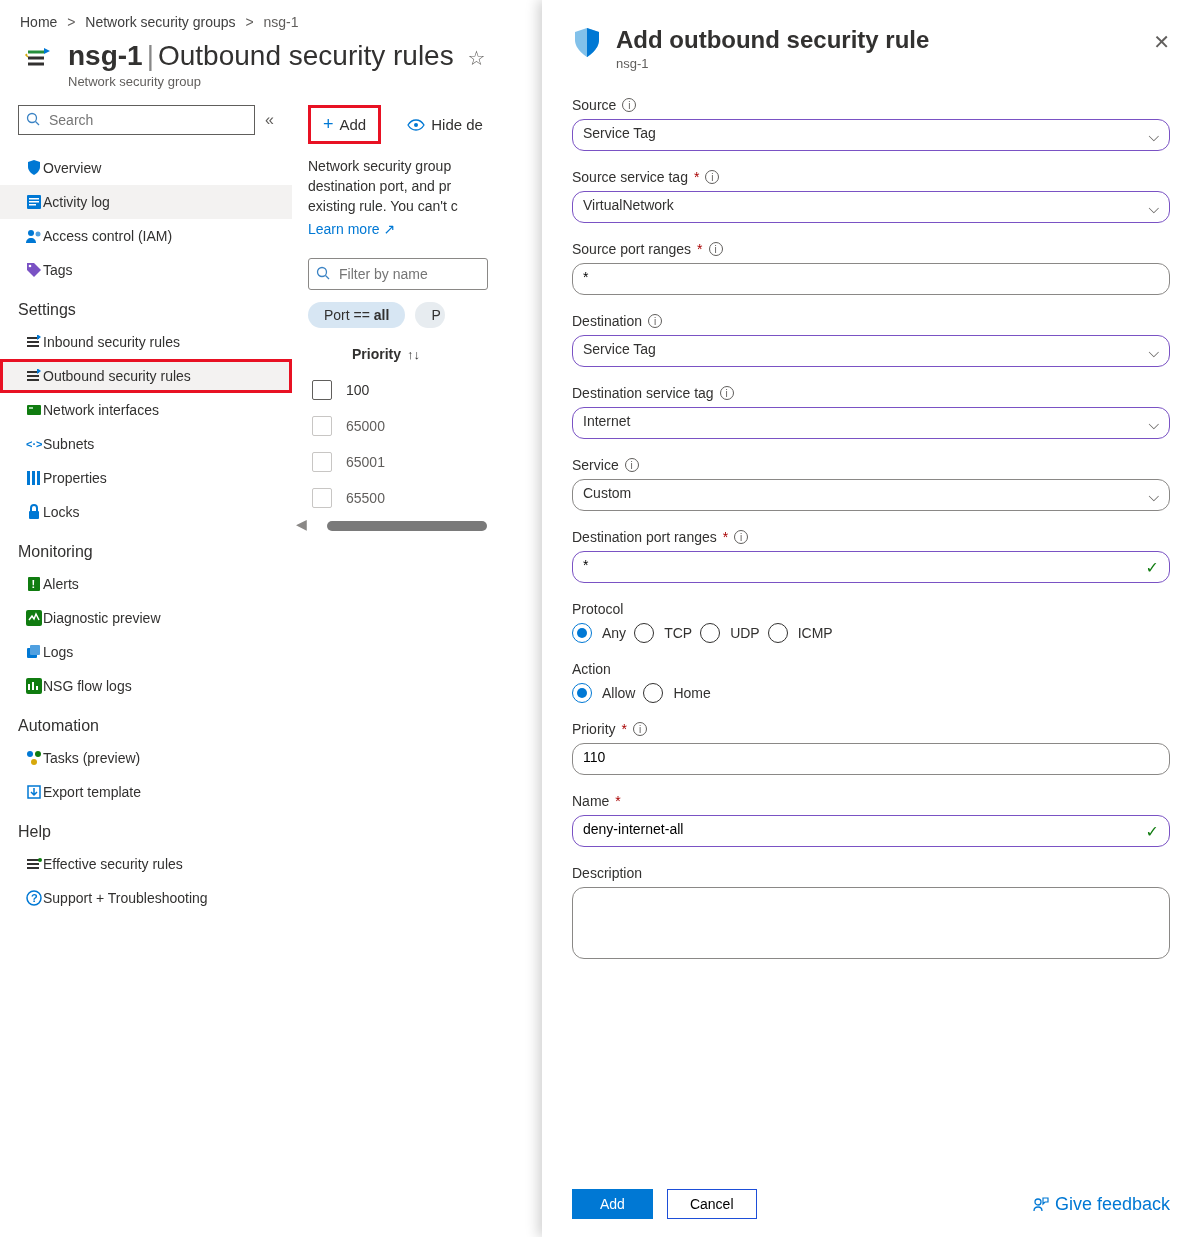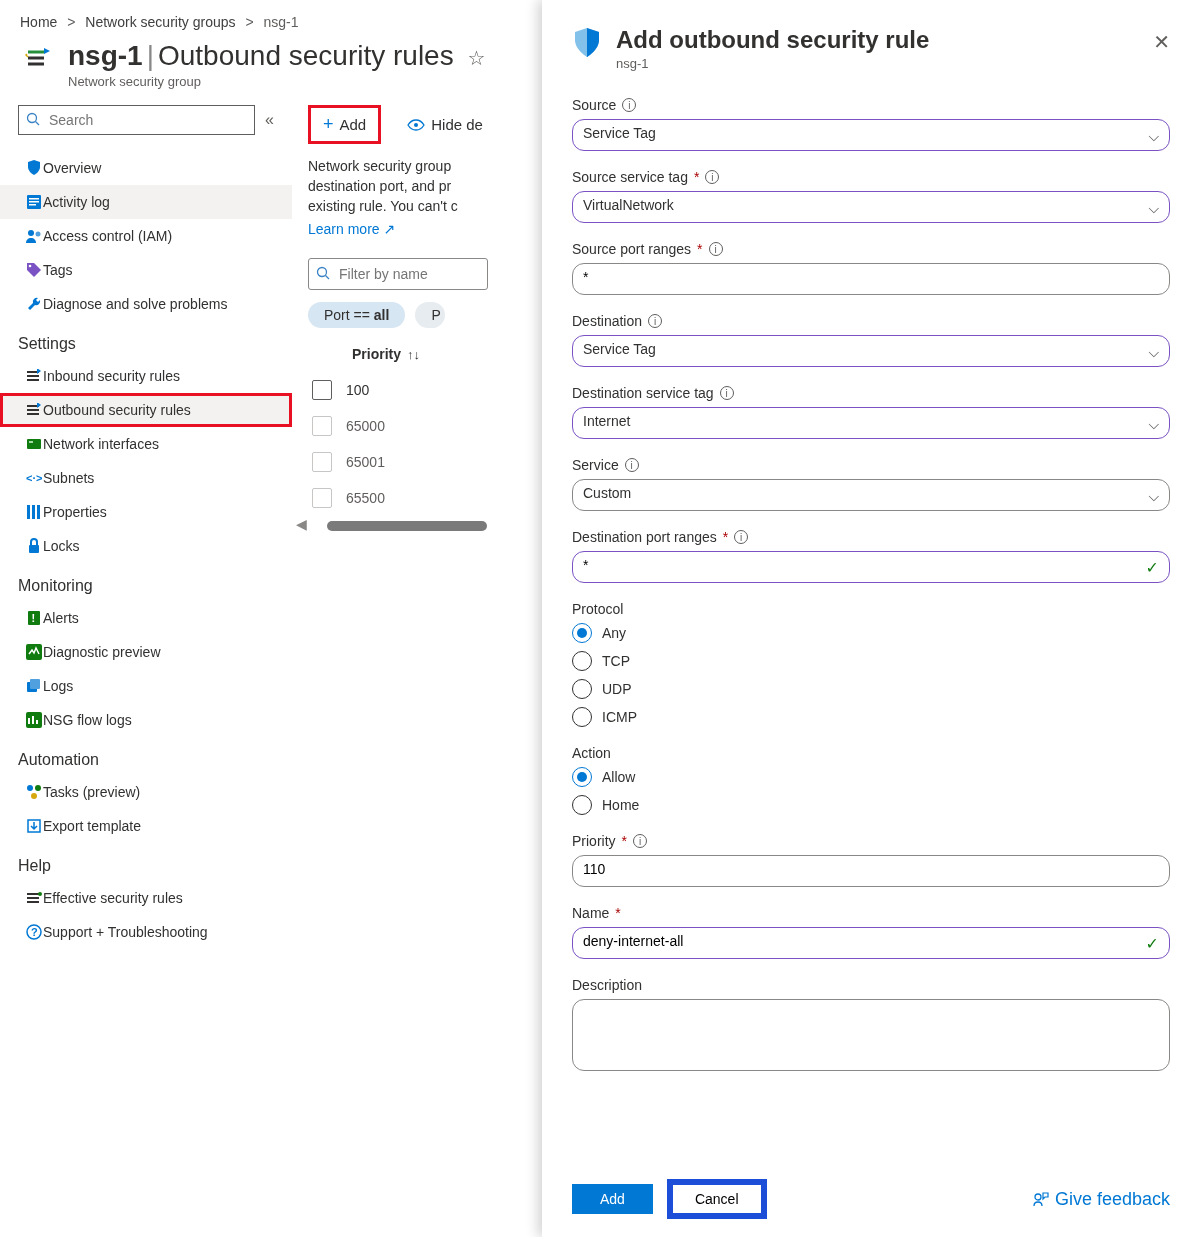--- a/index.html
+++ b/index.html
@@ -83,29 +83,29 @@
   .flabel { font-size:14px; margin-bottom:6px; display:flex; align-items:center; gap:6px; }
   .req { color:#a80000; }
   .info-icon { width:14px; height:14px; border:1px solid #605e5c; border-radius:50%; font-size:10px; display:inline-flex; align-items:center; justify-content:center; color:#605e5c; }
   .select, .text-input { width:100%; min-height:32px; border:1px solid #8a8886; border-radius:12px; padding:5px 34px 5px 10px; font-size:14px; position:relative; background:#fff; }
   .select.purple, .text-input.purple { border-color:#7a52c4; }
   .select .chev { position:absolute; right:10px; top:8px; color:#605e5c; }
   .text-input input { border:none; outline:none; width:100%; font-size:14px; background:transparent; }
   .valid-check { position:absolute; right:10px; top:6px; color:#107c10; font-size:16px; }
   textarea.text-input { height:72px; resize:none; padding:8px 10px; font-family:inherit; }
 
-  .radio-group { display:flex; flex-direction:column; gap:8px; margin-top:6px; }
+  .radio-group { display:flex; flex-direction:row; gap:8px; margin-top:6px; }
   .radio-item { display:flex; align-items:center; gap:10px; font-size:14px; cursor:pointer;}
   .radio-circ { width:20px; height:20px; border:1px solid #323130; border-radius:50%; display:flex; align-items:center; justify-content:center; }
   .radio-item.checked .radio-circ { border-color:#0078d4; }
   .radio-item.checked .radio-circ::after { content:""; width:10px; height:10px; background:#0078d4; border-radius:50%; }
 
   .panel-foot { padding:14px 30px 18px; display:flex; align-items:center; gap:14px; border-top:0; }
   .btn-primary { background:#0078d4; color:#fff; border:none; padding:7px 28px; font-size:14px; cursor:pointer; }
-  .btn-secondary { background:#fff; border:6px solid #1d4ed8; padding:6px 22px; font-size:14px; cursor:pointer; }
+  .btn-secondary { background:#fff; border:1px solid #1d4ed8; padding:6px 22px; font-size:14px; cursor:pointer; }
   .feedback { margin-left:auto; color:#0078d4; font-size:18px; display:inline-flex; align-items:center; gap:6px; cursor:pointer; }
 
   svg { display:block; }
 </style>
 </head>
 <body>
 
 <div class="breadcrumb">
   <a>Home</a>
   <span class="sep">&gt;</span>
@@ -179,28 +179,20 @@
       <span class="label">Access control (IAM)</span>
     </div>
     <div class="side-item">
       <span class="side-icon">
           <svg width="16" height="16">
             <path d="M1 1h7l7 7-7 7-7-7z" fill="#7a52c4"></path>
             <circle cx="4" cy="4" r="1.3" fill="#fff"></circle>
           </svg>
         </span>
       <span class="label">Tags</span>
-    </div>
-    <div class="side-item">
-      <span class="side-icon">
-          <svg width="16" height="16">
-            <path d="M12 2a4 4 0 00-5 5L2 12l2 2 5-5a4 4 0 005-5l-2 2-2-2z" fill="#0078d4"></path>
-          </svg>
-        </span>
-      <span class="label">Diagnose and solve problems</span>
     </div>
 
     <div class="side-group">Settings</div>
     <div class="side-item">
       <span class="side-icon">
           <svg width="18" height="14">
             <path d="M2 3h12M2 7h12M2 11h12" stroke="#323130" stroke-width="2"></path>
             <path d="M14 0l4 3-4 3" fill="#0078d4" transform="translate(-2,-1)"></path>
           </svg>
         </span>

